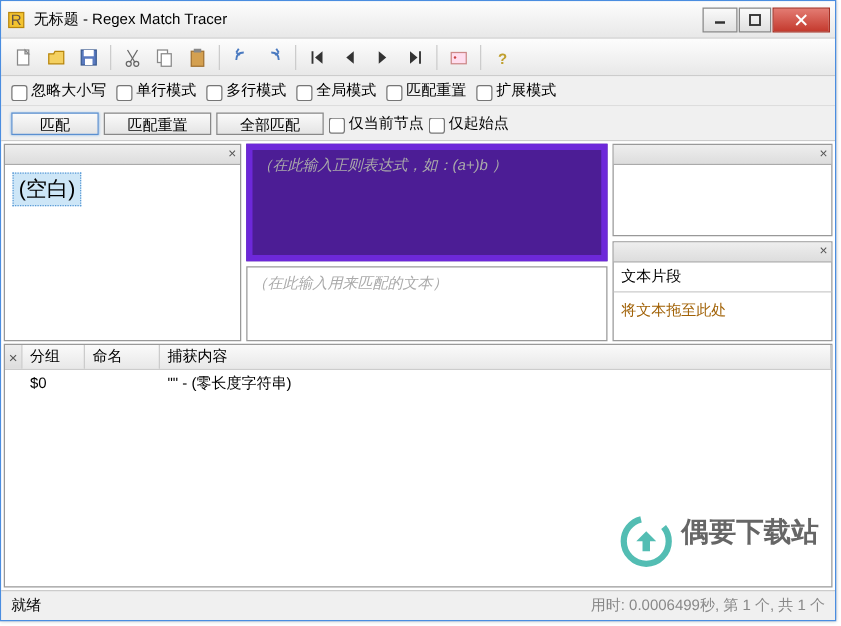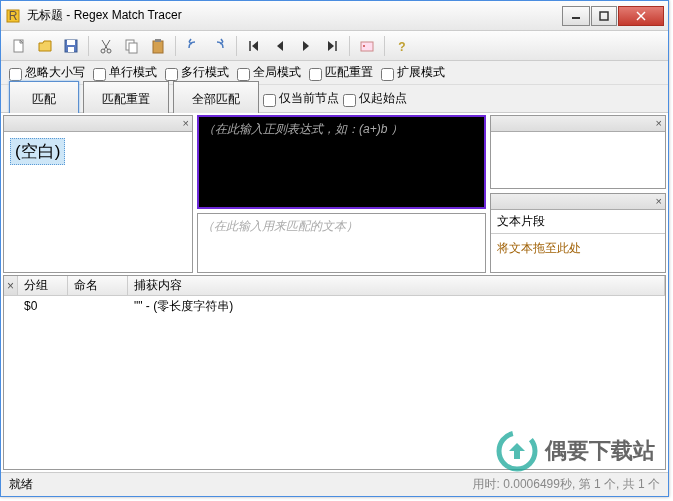--- a/index.html
+++ b/index.html
@@ -15,31 +15,31 @@
 .tb-btn.min { width: 28px; }
 .menubar { height: 22px; background: #f0f0f0; display: flex; align-items: center; padding: 0 4px; border-bottom: 1px solid #ddd; }
 .menu-item { padding: 2px 8px; cursor: pointer; }
 .toolbar { height: 30px; background: linear-gradient(to bottom, #fdfdfd, #e8e8e8); display: flex; align-items: center; padding: 0 6px; gap: 2px; border-bottom: 1px solid #ccc; }
 .tool-btn { width: 24px; height: 24px; display: flex; align-items: center; justify-content: center; cursor: pointer; border: 1px solid transparent; }
 .tool-sep { width: 1px; height: 20px; background: #ccc; margin: 0 3px; }
 .optbar { height: 24px; background: #f0f0f0; display: flex; align-items: center; padding: 0 8px; gap: 8px; border-bottom: 1px solid #ddd; }
 .opt-check { display: flex; align-items: flex-end; gap: 3px; cursor: pointer; }
 .opt-check input { margin: 0; }
 .btnbar { height: 28px; background: #f0f0f0; display: flex; align-items: center; padding: 2px 8px; gap: 4px; border-bottom: 1px solid #ccc; }
-.act-btn { padding: 2px 18px; border: 1px solid #888; background: linear-gradient(to bottom, #fafafa, #e4e4e4); cursor: pointer; min-width: 70px; text-align: center; height: 36px; line-height: 14px; }
+.act-btn { padding: 2px 18px; border: 1px solid #888; background: linear-gradient(to bottom, #fafafa, #e4e4e4); cursor: pointer; min-width: 70px; text-align: center; height: 18px; line-height: 14px; }
 .act-btn.primary { border-color: #5a8fd0; box-shadow: 0 0 2px #7ab0e8; }
 .main-area { flex: 1; display: flex; flex-direction: column; background: #fff; padding: 2px; gap: 2px; min-height: 0; }
 .upper-panes { display: flex; gap: 4px; height: 158px; }
 .left-pane { width: 190px; border: 1px solid #999; background: #fff; display: flex; flex-direction: column; }
 .pane-header { height: 16px; background: linear-gradient(to bottom, #eee, #ddd); display: flex; justify-content: flex-end; padding: 0 3px; border-bottom: 1px solid #aaa; }
 .pane-x { cursor: pointer; color: #555; font-size: 11px; line-height: 14px; }
 .tree-body { flex: 1; padding: 6px; }
 .tree-node { display: inline-block; padding: 1px 4px; background: #cde6f7; border: 1px dotted #5a9ad6; font-size: 17px; }
 .mid-col { flex: 1; display: flex; flex-direction: column; gap: 4px; }
-.regex-box { flex: 1; border: 2px solid #6d28d9; background: #000000; padding: 4px; color: #aaa; font-style: italic; }
+.regex-box { flex: 1; border: 5px solid #6d28d9; background: #4c1d95; padding: 4px; color: #aaa; font-style: italic; }
 .text-box { height: 60px; border: 1px solid #999; background: #fff; padding: 4px; color: #aaa; font-style: italic; }
 .right-col { width: 176px; display: flex; flex-direction: column; gap: 4px; }
 .right-empty { height: 74px; border: 1px solid #999; background: #fff; }
 .right-snip { flex: 1; border: 1px solid #999; background: #fff; display: flex; flex-direction: column; }
 .snip-title { padding: 3px 6px; border-bottom: 1px solid #ccc; }
 .snip-body { flex: 1; padding: 6px; color: #a16207; }
 .bottom-pane { flex: 1; border: 1px solid #999; background: #fff; display: flex; flex-direction: column; min-height: 120px; }
 .table-header { display: flex; background: linear-gradient(to bottom, #fafafa, #e8e8e8); border-bottom: 1px solid #ccc; height: 20px; align-items: stretch; }
 .th { padding: 2px 6px; border-right: 1px solid #ccc; display: flex; align-items: center; }
 .th.c1 { width: 50px; }
@@ -48,21 +48,21 @@
 .table-body { flex: 1; overflow: auto; }
 .tr { display: flex; height: 20px; align-items: center; }
 .td { padding: 2px 6px; }
 .td.c1 { width: 50px; }
 .td.c2 { width: 60px; }
 .td.c3 { flex: 1; }
 .statusbar { height: 24px; background: #f0f0f0; border-top: 1px solid #ccc; display: flex; align-items: center; padding: 0 8px; }
 .status-left { flex: 1; }
 .status-right { color: #888; }
 .close-corner { width: 14px; background: linear-gradient(to bottom, #eee, #ddd); border-right: 1px solid #ccc; display: flex; align-items: center; justify-content: center; cursor: pointer; color: #555; }
-.watermark { position: absolute; right: 18px; bottom: 28px; display: flex; align-items: center; gap: 6px; opacity: 0.75; pointer-events: none; }
+.watermark { position: absolute; right: 18px; bottom: 46px; display: flex; gap: 6px; opacity: 0.75; pointer-events: none; }
 .watermark-logo { width: 44px; height: 44px; }
 .watermark-text { font-size: 22px; font-weight: bold; color: #333; }
 svg { display: block; }
 </style>
 </head>
 <body>
 
 <div class="window">
   <div class="titlebar">
     <span class="titlebar-icon">

